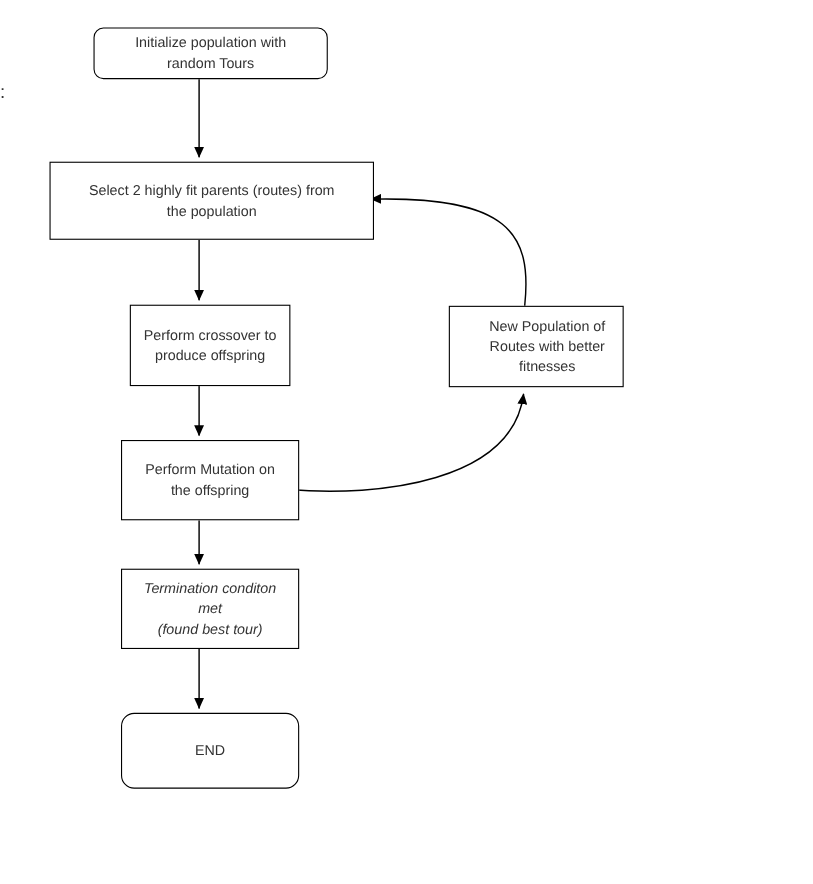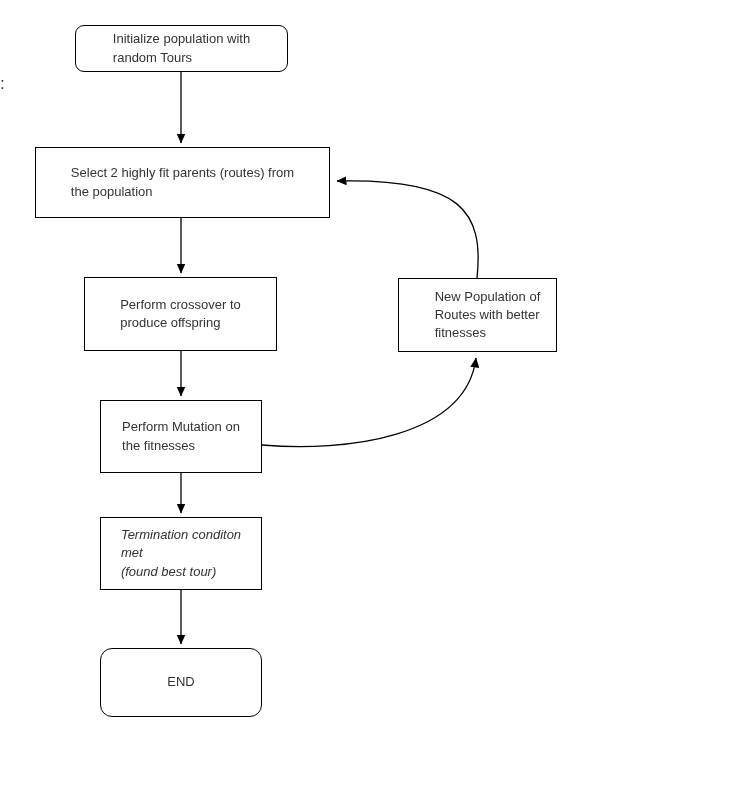--- a/index.html
+++ b/index.html
@@ -19,40 +19,41 @@
     pointer-events: none;
   }
   .node {
     position: absolute;
     box-sizing: border-box;
     border: 1px solid #000000;
     background: #ffffff;
     display: flex;
     align-items: center;
     justify-content: center;
-    text-align: left;
+    text-align: center;
     font-size: 13px;
     color: #333333;
     line-height: 1.4;
+    margin-left: 10px;
   }
   .node .label { white-space: pre-line; padding: 2px 6px; }
   .rounded-sm { border-radius: 9px; }
   .rounded-lg { border-radius: 12px; }
   .fragment {
     position: absolute;
     left: 0px;
     top: 74px;
     font-size: 17px;
     color: #333333;
   }
 
   
   .n-init        { left: 75px;  top: 25px;  width: 213px; height: 47px; }
   .n-select      { left: 35px;  top: 147px; width: 295px; height: 71px; }
-  .n-crossover   { left: 84px; top: 277px; width: 193px; height: 74px; }
+  .n-crossover   { left: 108px; top: 277px; width: 146px; height: 74px; }
   .n-newpop      { left: 398px; top: 278px; width: 159px; height: 74px; padding-left: 20px; }
   .n-mutation    { left: 100px; top: 400px; width: 162px; height: 73px; }
   .n-termination { left: 100px; top: 517px; width: 162px; height: 73px; font-style: italic; }
   .n-end         { left: 100px; top: 648px; width: 162px; height: 69px; }
 </style>
 </head>
 <body>
 
 <div class="canvas">
 
@@ -89,21 +90,21 @@
   </div>
 
   <div class="node n-newpop">
     <span class="label">New Population of
 Routes with better
 fitnesses</span>
   </div>
 
   <div class="node n-mutation">
     <span class="label">Perform Mutation on
-the fitnesses</span>
+the offspring</span>
   </div>
 
   <div class="node n-termination">
     <span class="label">Termination conditon
 met
 (found best tour)</span>
   </div>
 
   <div class="node rounded-lg n-end">
     <span class="label">END</span>

